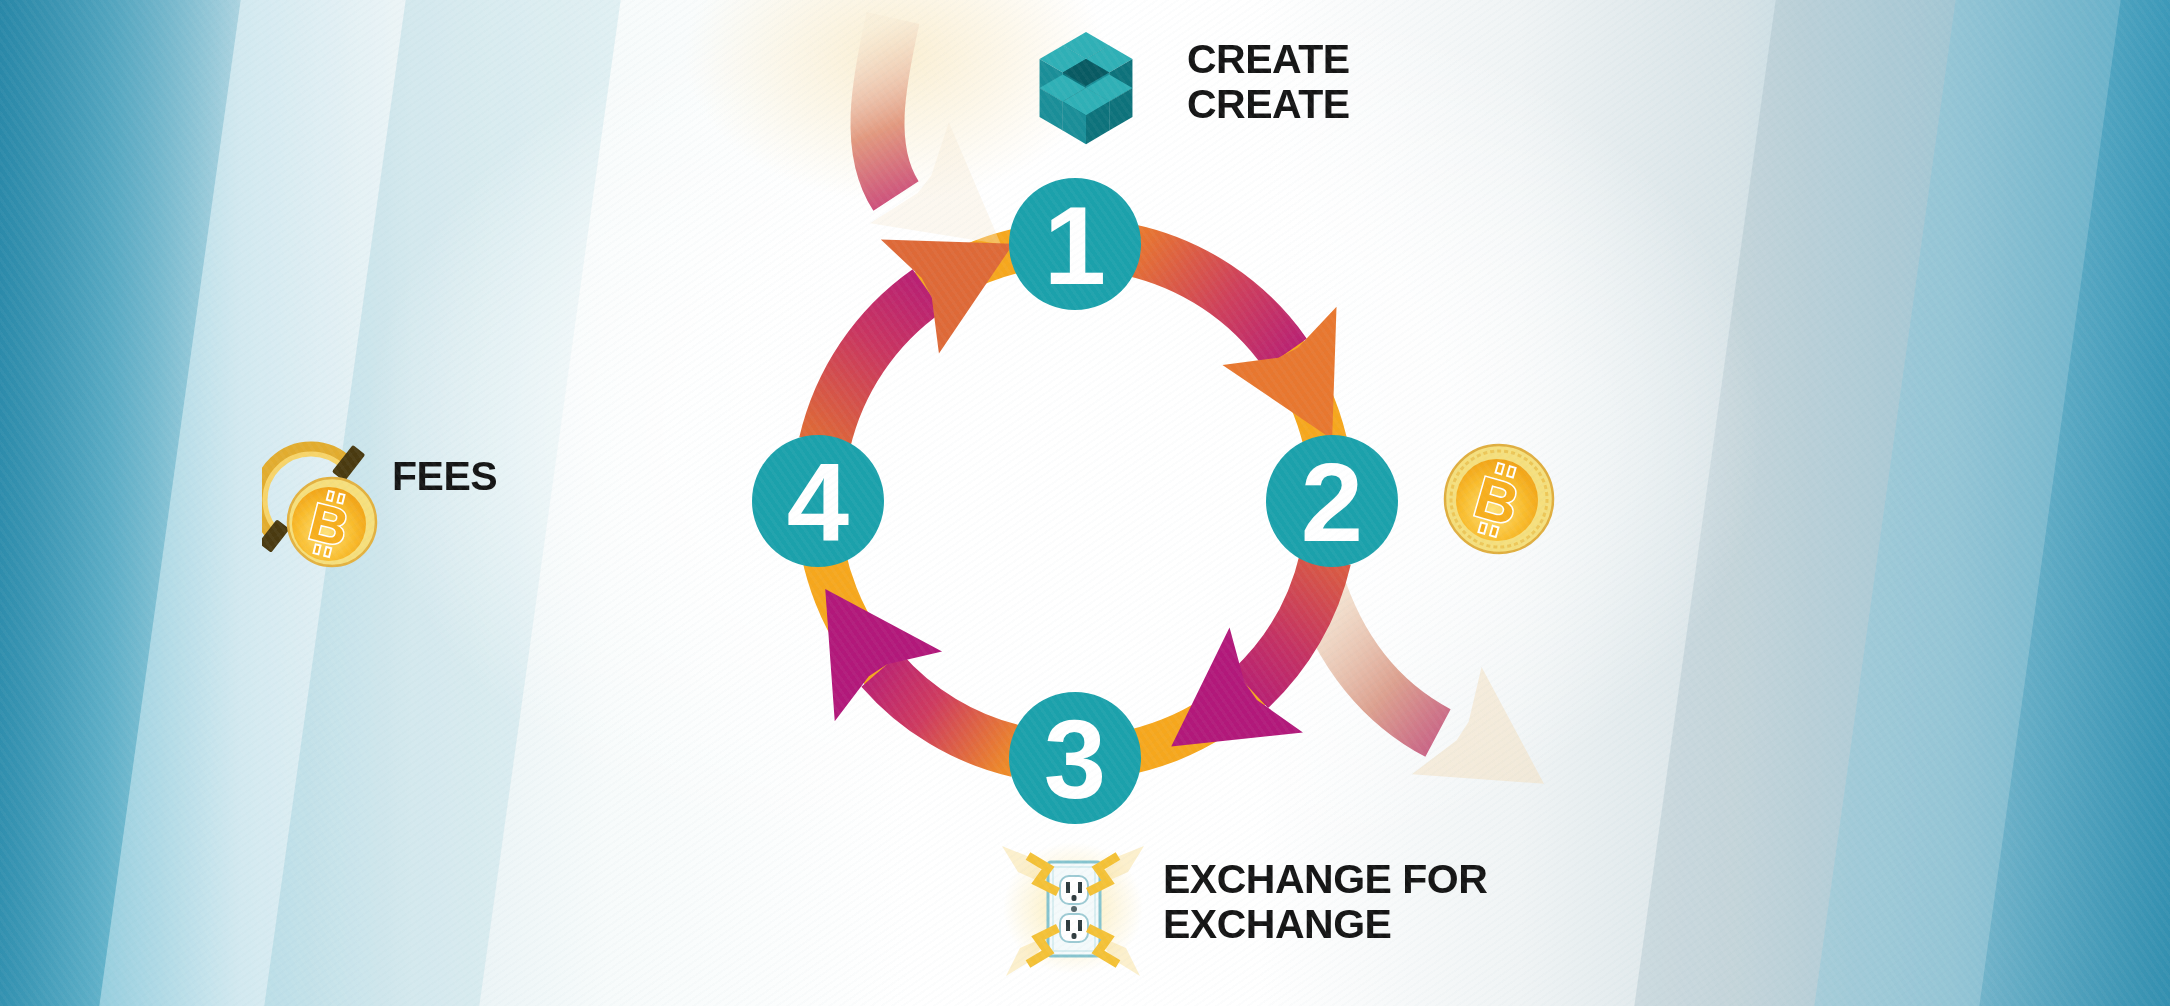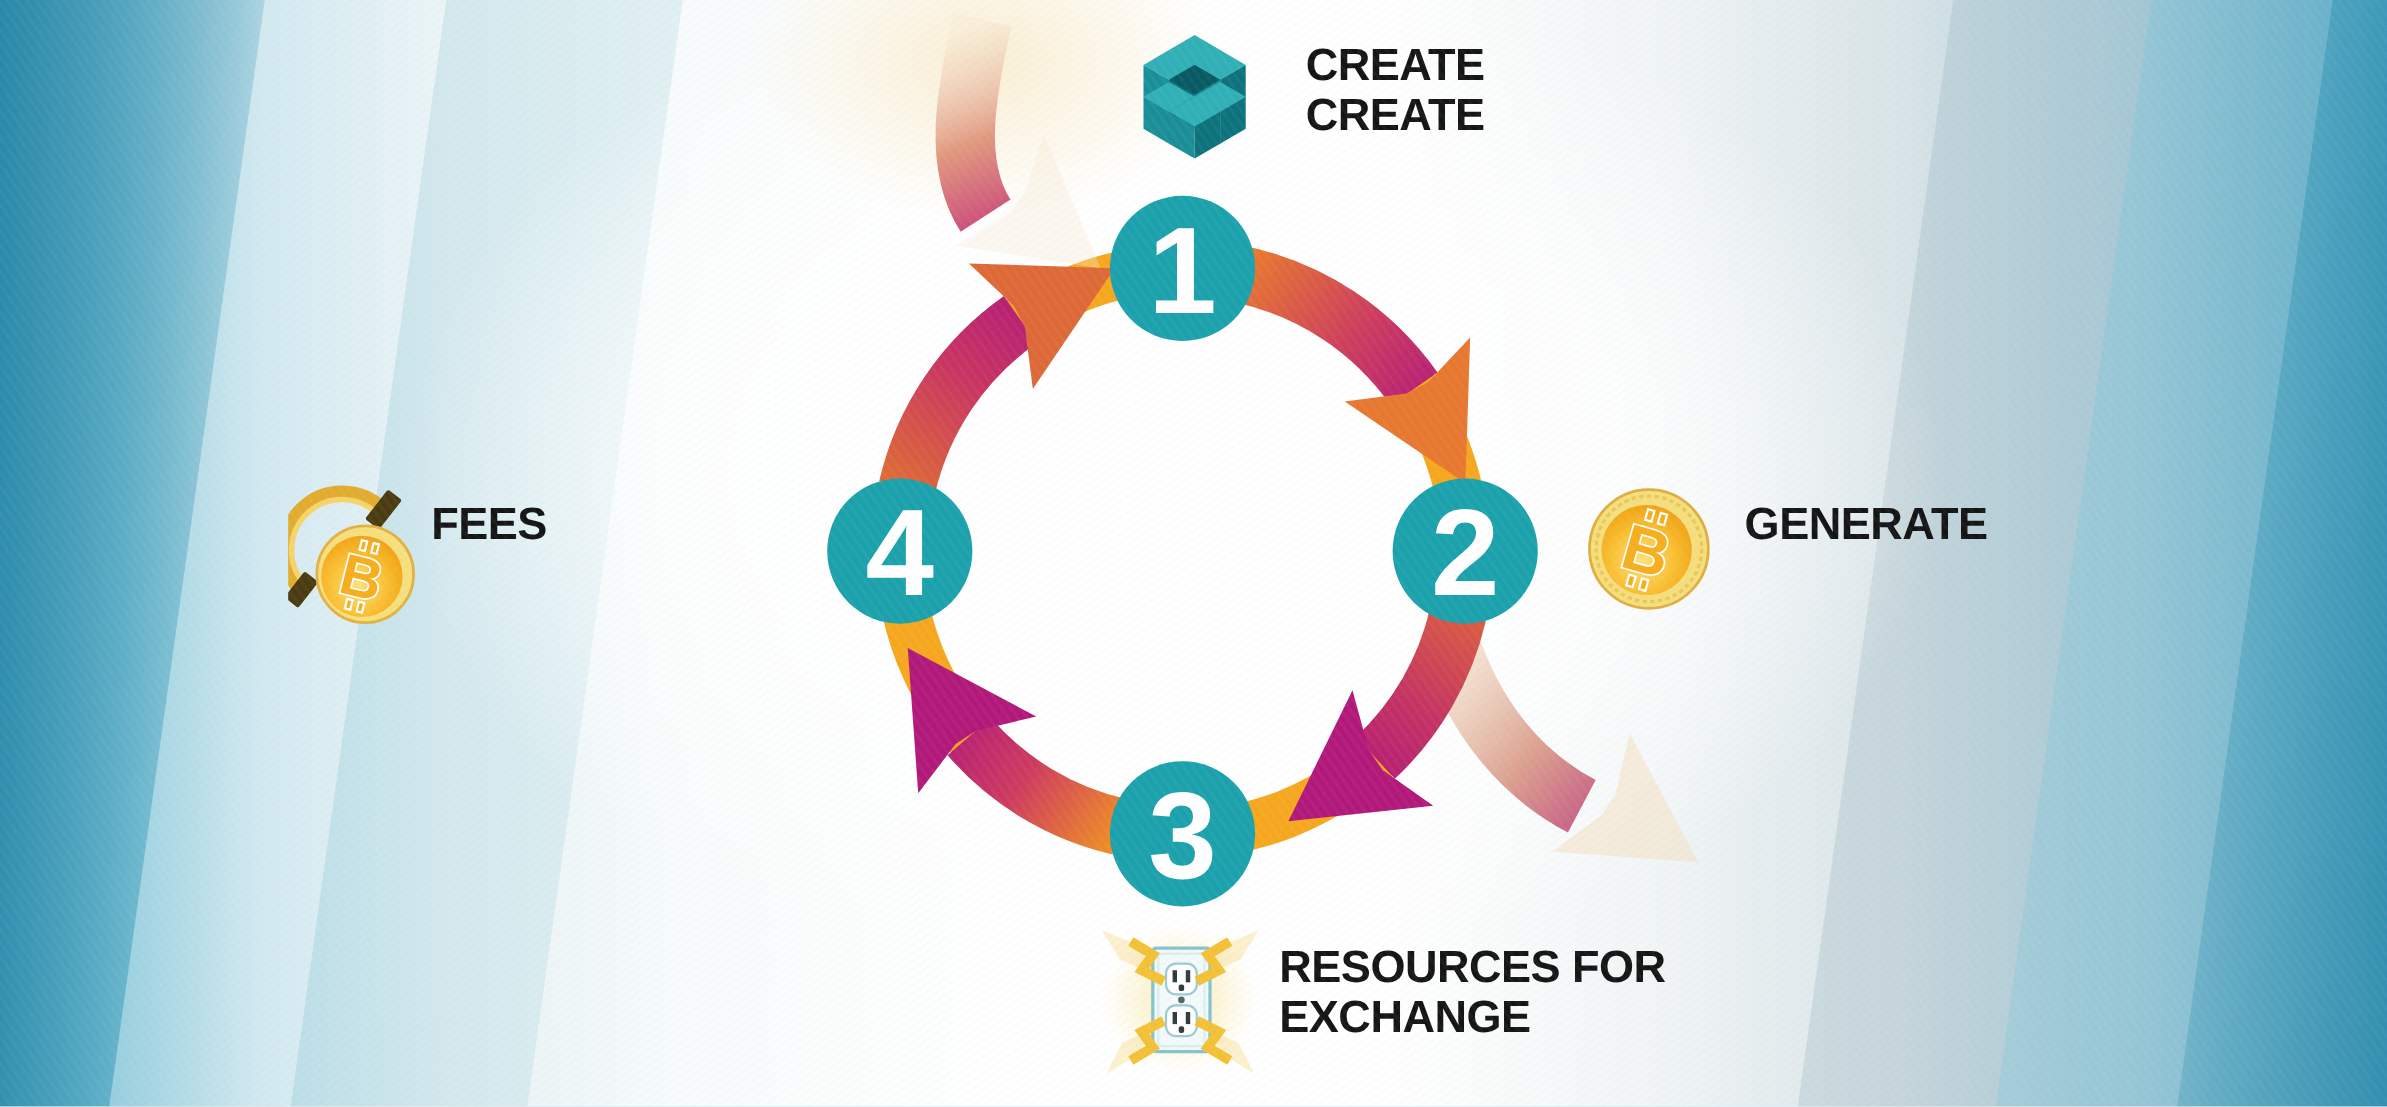--- a/index.html
+++ b/index.html
@@ -250,24 +250,23 @@
       <rect x="59" y="109" width="5" height="9" fill="#F7AE1C" stroke="#ffffff" stroke-width="2"></rect>
       <rect x="70" y="109" width="5" height="9" fill="#F7AE1C" stroke="#ffffff" stroke-width="2"></rect>
     </g>
   </svg>
 
   <div id="label-step1" class="step-label">
     <div>CREATE</div>
     <div>CREATE</div>
   </div>
   <div id="label-step2" class="step-label">
-    <div>GENERATE</div>
   </div>
   <div id="label-step3" class="step-label">
-    <div>RESOURCES FOR</div>
+    <div>EXCHANGE FOR</div>
     <div>EXCHANGE</div>
   </div>
   <div id="label-step4" class="step-label">
     <div>FEES</div>
   </div>
 
   <div class="texture"></div>
 </div>
 
 </body></html>

